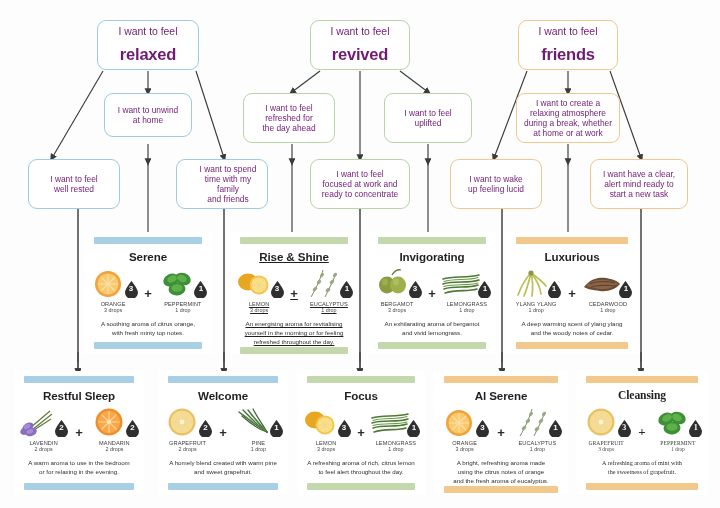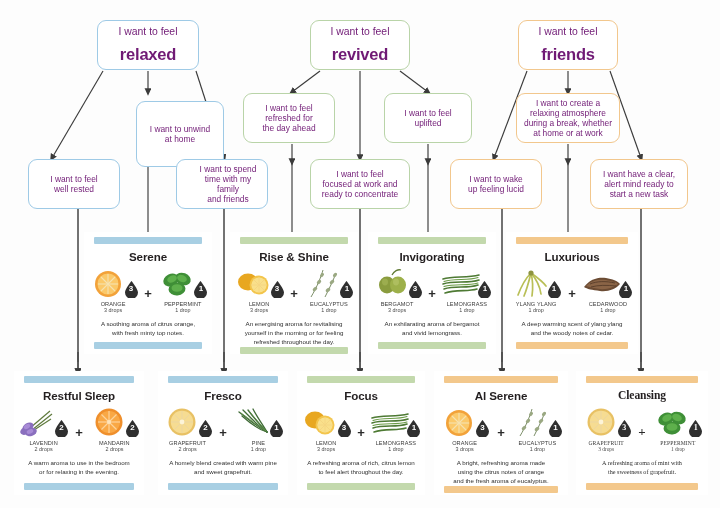--- a/index.html
+++ b/index.html
@@ -126,21 +126,21 @@
     </div>
   </div>
 
   <div class="qbox head orange" style="left:518px;top:20px;width:100px;height:50px;">
     <div class="inner">
       <span class="lead">I want to feel</span>
       <span class="strong">friends</span>
     </div>
   </div>
 
-  <div class="qbox small" style="left:104px;top:101px;width:88px;height:66px;margin-left:32px;">
+  <div class="qbox small" style="left:104px;top:93px;width:88px;height:44px;">
     <div class="inner">
         <span class="lead">I want to unwind<br>at home</span>
       </div>
   </div>
 
   <div class="qbox small green" style="left:243px;top:93px;width:92px;height:50px;">
     <div class="inner">
         <span class="lead">I want to feel<br>refreshed for<br>the day ahead</span>
       </div>
   </div>
@@ -240,21 +240,21 @@
           </span>
         </div>
         <div class="iname">PEPPERMINT</div>
         <div class="idrops">1 drop</div>
       </div>
     </div>
     <div class="desc">A soothing aroma of citrus orange,<br>with fresh minty top notes.</div>
     <div class="bar bot" style="background:#a8cfe3"></div>
   </div>
 
-  <div class="card" style="left:230px;top:232px;width:128px;height:122px;">
+  <div class="card" style="left:230px;top:232px;width:128px;height:122px;text-decoration:underline;">
     <div class="bar top" style="background:#c3d9ad"></div>
     <div class="cname">Rise &amp; Shine</div>
     <div class="ings">
       <div class="ing">
         <div class="artrow">
           <span class="art">
             <svg viewBox="0 0 40 32" width="40" height="32">
                 <ellipse cx="14" cy="15" rx="10" ry="8.5" fill="#e8a720"></ellipse>
                 <circle cx="25" cy="18" r="9.5" fill="#f3c54c"></circle>
                 <circle cx="25" cy="18" r="7.6" fill="#f9e08b"></circle>
@@ -483,21 +483,21 @@
         <div class="iname">MANDARIN</div>
         <div class="idrops">2 drops</div>
       </div>
     </div>
     <div class="desc">A warm aroma to use in the bedroom<br>or for relaxing in the evening.</div>
     <div class="bar bot" style="background:#a8cfe3"></div>
   </div>
 
   <div class="card" style="left:158px;top:371px;width:130px;height:124px;">
     <div class="bar top" style="background:#a8cfe3"></div>
-    <div class="cname">Fresco</div>
+    <div class="cname">Welcome</div>
     <div class="ings">
       <div class="ing">
         <div class="artrow">
           <span class="art">
             <svg viewBox="0 0 40 32" width="40" height="32">
                 <circle cx="20" cy="16" r="13.5" fill="#e8c164"></circle>
                 <circle cx="20" cy="16" r="11.2" fill="#f6dc92"></circle>
                 <g stroke="#ecd6a0" stroke-width="1">
                   <path d="M20,5 L20,27"></path>
                   <path d="M9,16 L31,16"></path>

